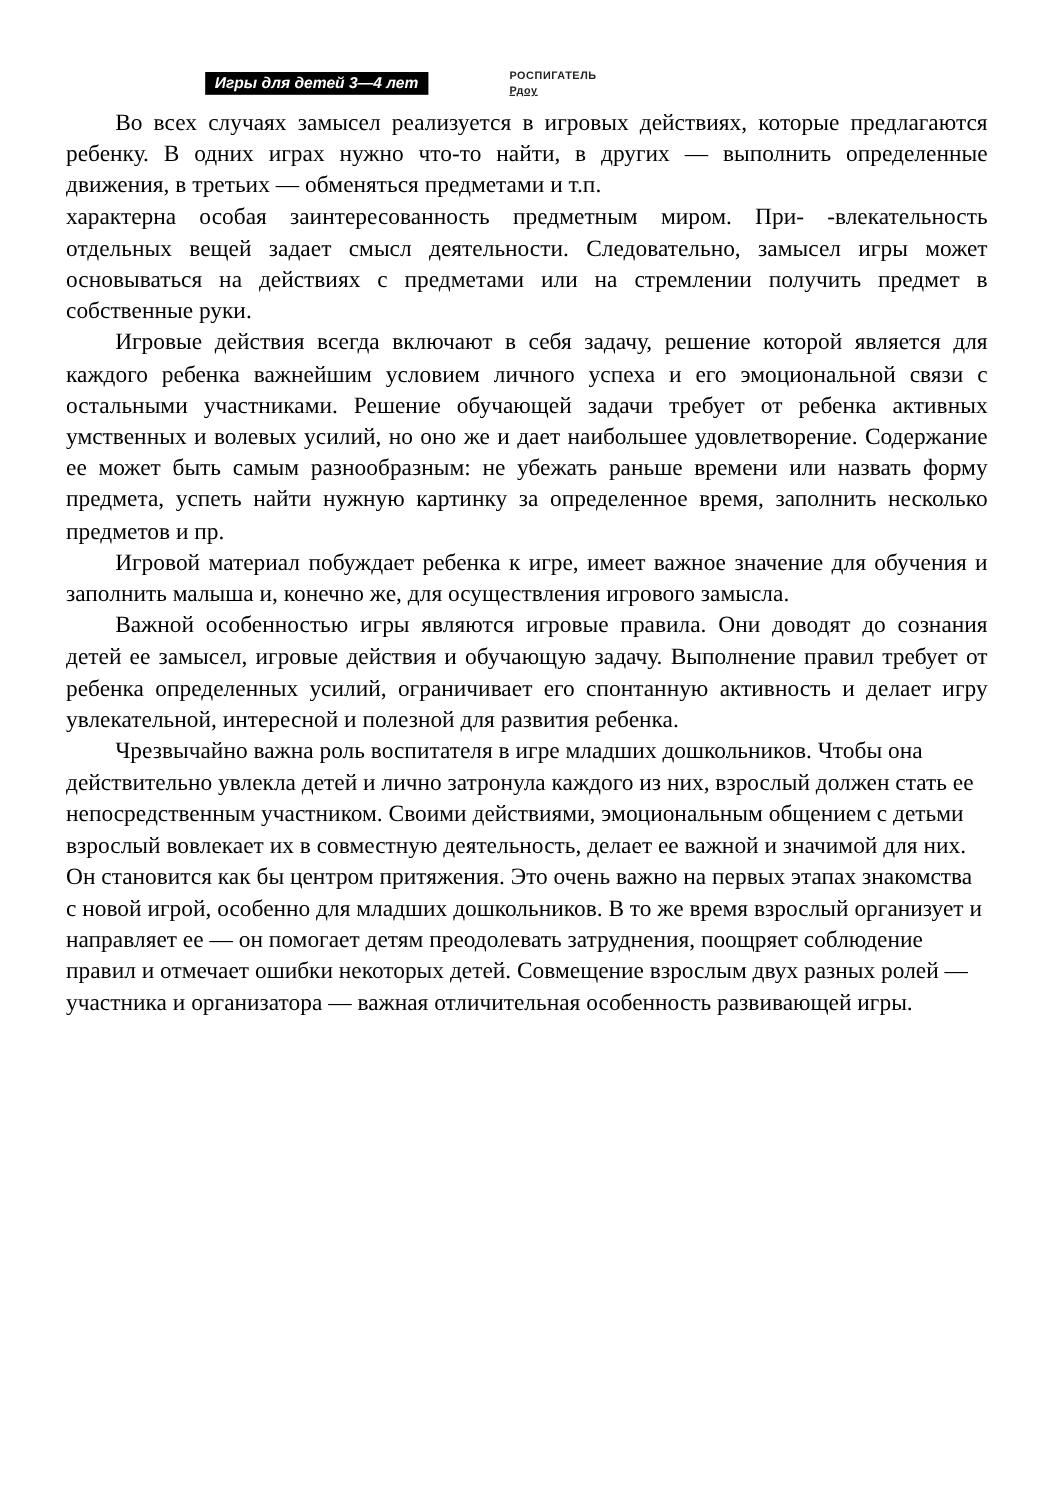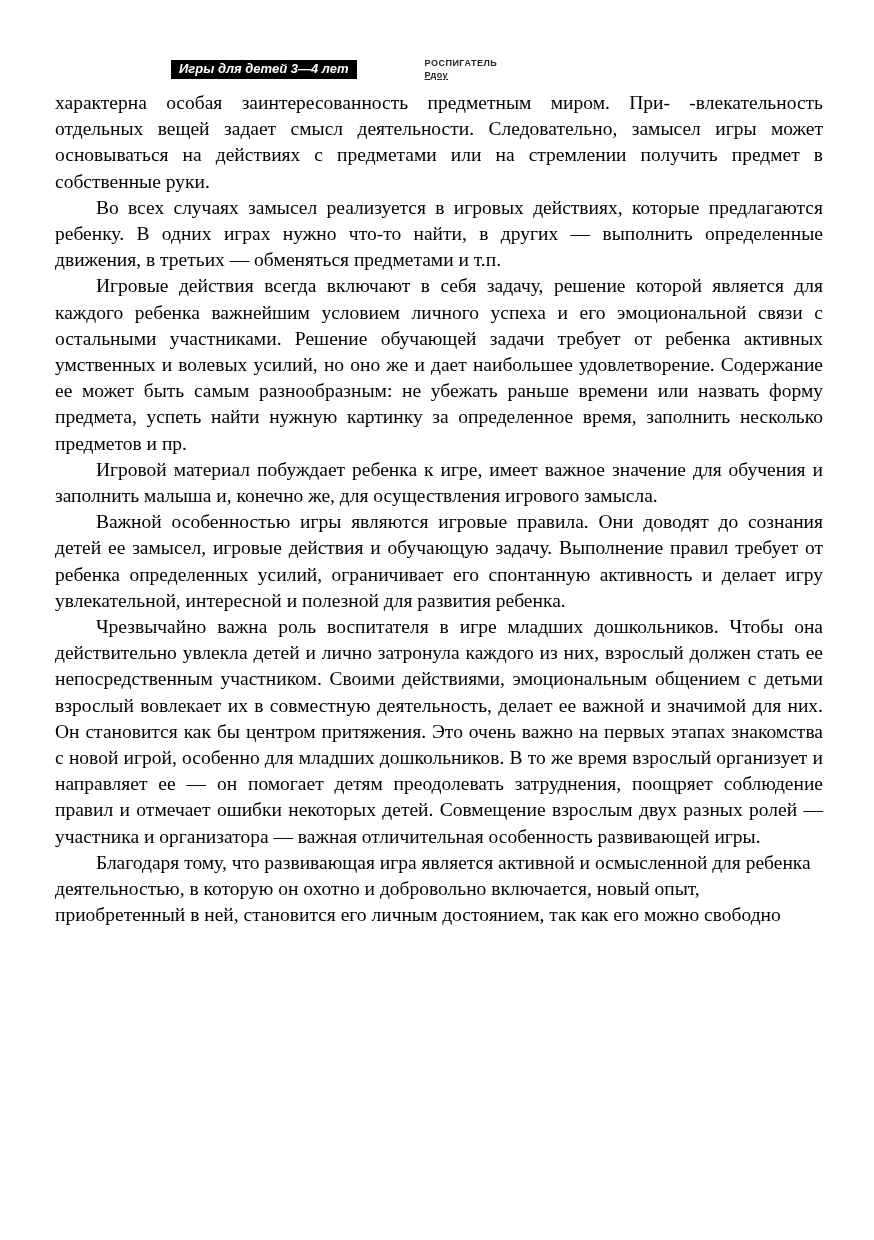--- a/index.html
+++ b/index.html
@@ -76,22 +76,21 @@
 
   <div class="header-row">
     <div class="banner">Игры для детей 3—4 лет</div>
     <div class="stamp">
       <div class="stamp-line1">РОСПИГАТЕЛЬ</div>
       <div class="stamp-line2">Рдоу</div>
     </div>
   </div>
 
   <div class="body-text">
+    <p class="para indent">Во всех случаях замысел реализуется в игровых действиях, которые предлагаются ребенку. В одних играх нужно что-то найти, в других — выполнить определенные движения, в третьих — обменяться предметами и т.п.</p>
     <p class="para">характерна особая заинтересованность предметным миром. При- -влекательность отдельных вещей задает смысл деятельности. Следовательно, замысел игры может основываться на действиях с предметами или на стремлении получить предмет в собственные руки.</p>
-    <p class="para indent">Во всех случаях замысел реализуется в игровых действиях, которые предлагаются ребенку. В одних играх нужно что-то найти, в других — выполнить определенные движения, в третьих — обменяться предметами и т.п.</p>
     <p class="para indent">Игровые действия всегда включают в себя задачу, решение которой является для каждого ребенка важнейшим условием личного успеха и его эмоциональной связи с остальными участниками. Решение обучающей задачи требует от ребенка активных умственных и волевых усилий, но оно же и дает наибольшее удовлетворение. Содержание ее может быть самым разнообразным: не убежать раньше времени или назвать форму предмета, успеть найти нужную картинку за определенное время, заполнить несколько предметов и пр.</p>
     <p class="para indent">Игровой материал побуждает ребенка к игре, имеет важное значение для обучения и заполнить малыша и, конечно же, для осуществления игрового замысла.</p>
     <p class="para indent">Важной особенностью игры являются игровые правила. Они доводят до сознания детей ее замысел, игровые действия и обучающую задачу. Выполнение правил требует от ребенка определенных усилий, ограничивает его спонтанную активность и делает игру увлекательной, интересной и полезной для развития ребенка.</p>
     <p class="para indent">Чрезвычайно важна роль воспитателя в игре младших дошкольников. Чтобы она действительно увлекла детей и лично затронула каждого из них, взрослый должен стать ее непосредственным участником. Своими действиями, эмоциональным общением с детьми взрослый вовлекает их в совместную деятельность, делает ее важной и значимой для них. Он становится как бы центром притяжения. Это очень важно на первых этапах знакомства с новой игрой, особенно для младших дошкольников. В то же время взрослый организует и направляет ее — он помогает детям преодолевать затруднения, поощряет соблюдение правил и отмечает ошибки некоторых детей. Совмещение взрослым двух разных ролей — участника и организатора — важная отличительная особенность развивающей игры.</p>
-    <p class="para indent">Благодаря тому, что развивающая игра является активной и осмысленной для ребенка деятельностью, в которую он охотно и добровольно включается, новый опыт, приобретенный в ней, становится его личным достоянием, так как его можно свободно</p>
   </div>
 
 </div>
 
 </body></html>

